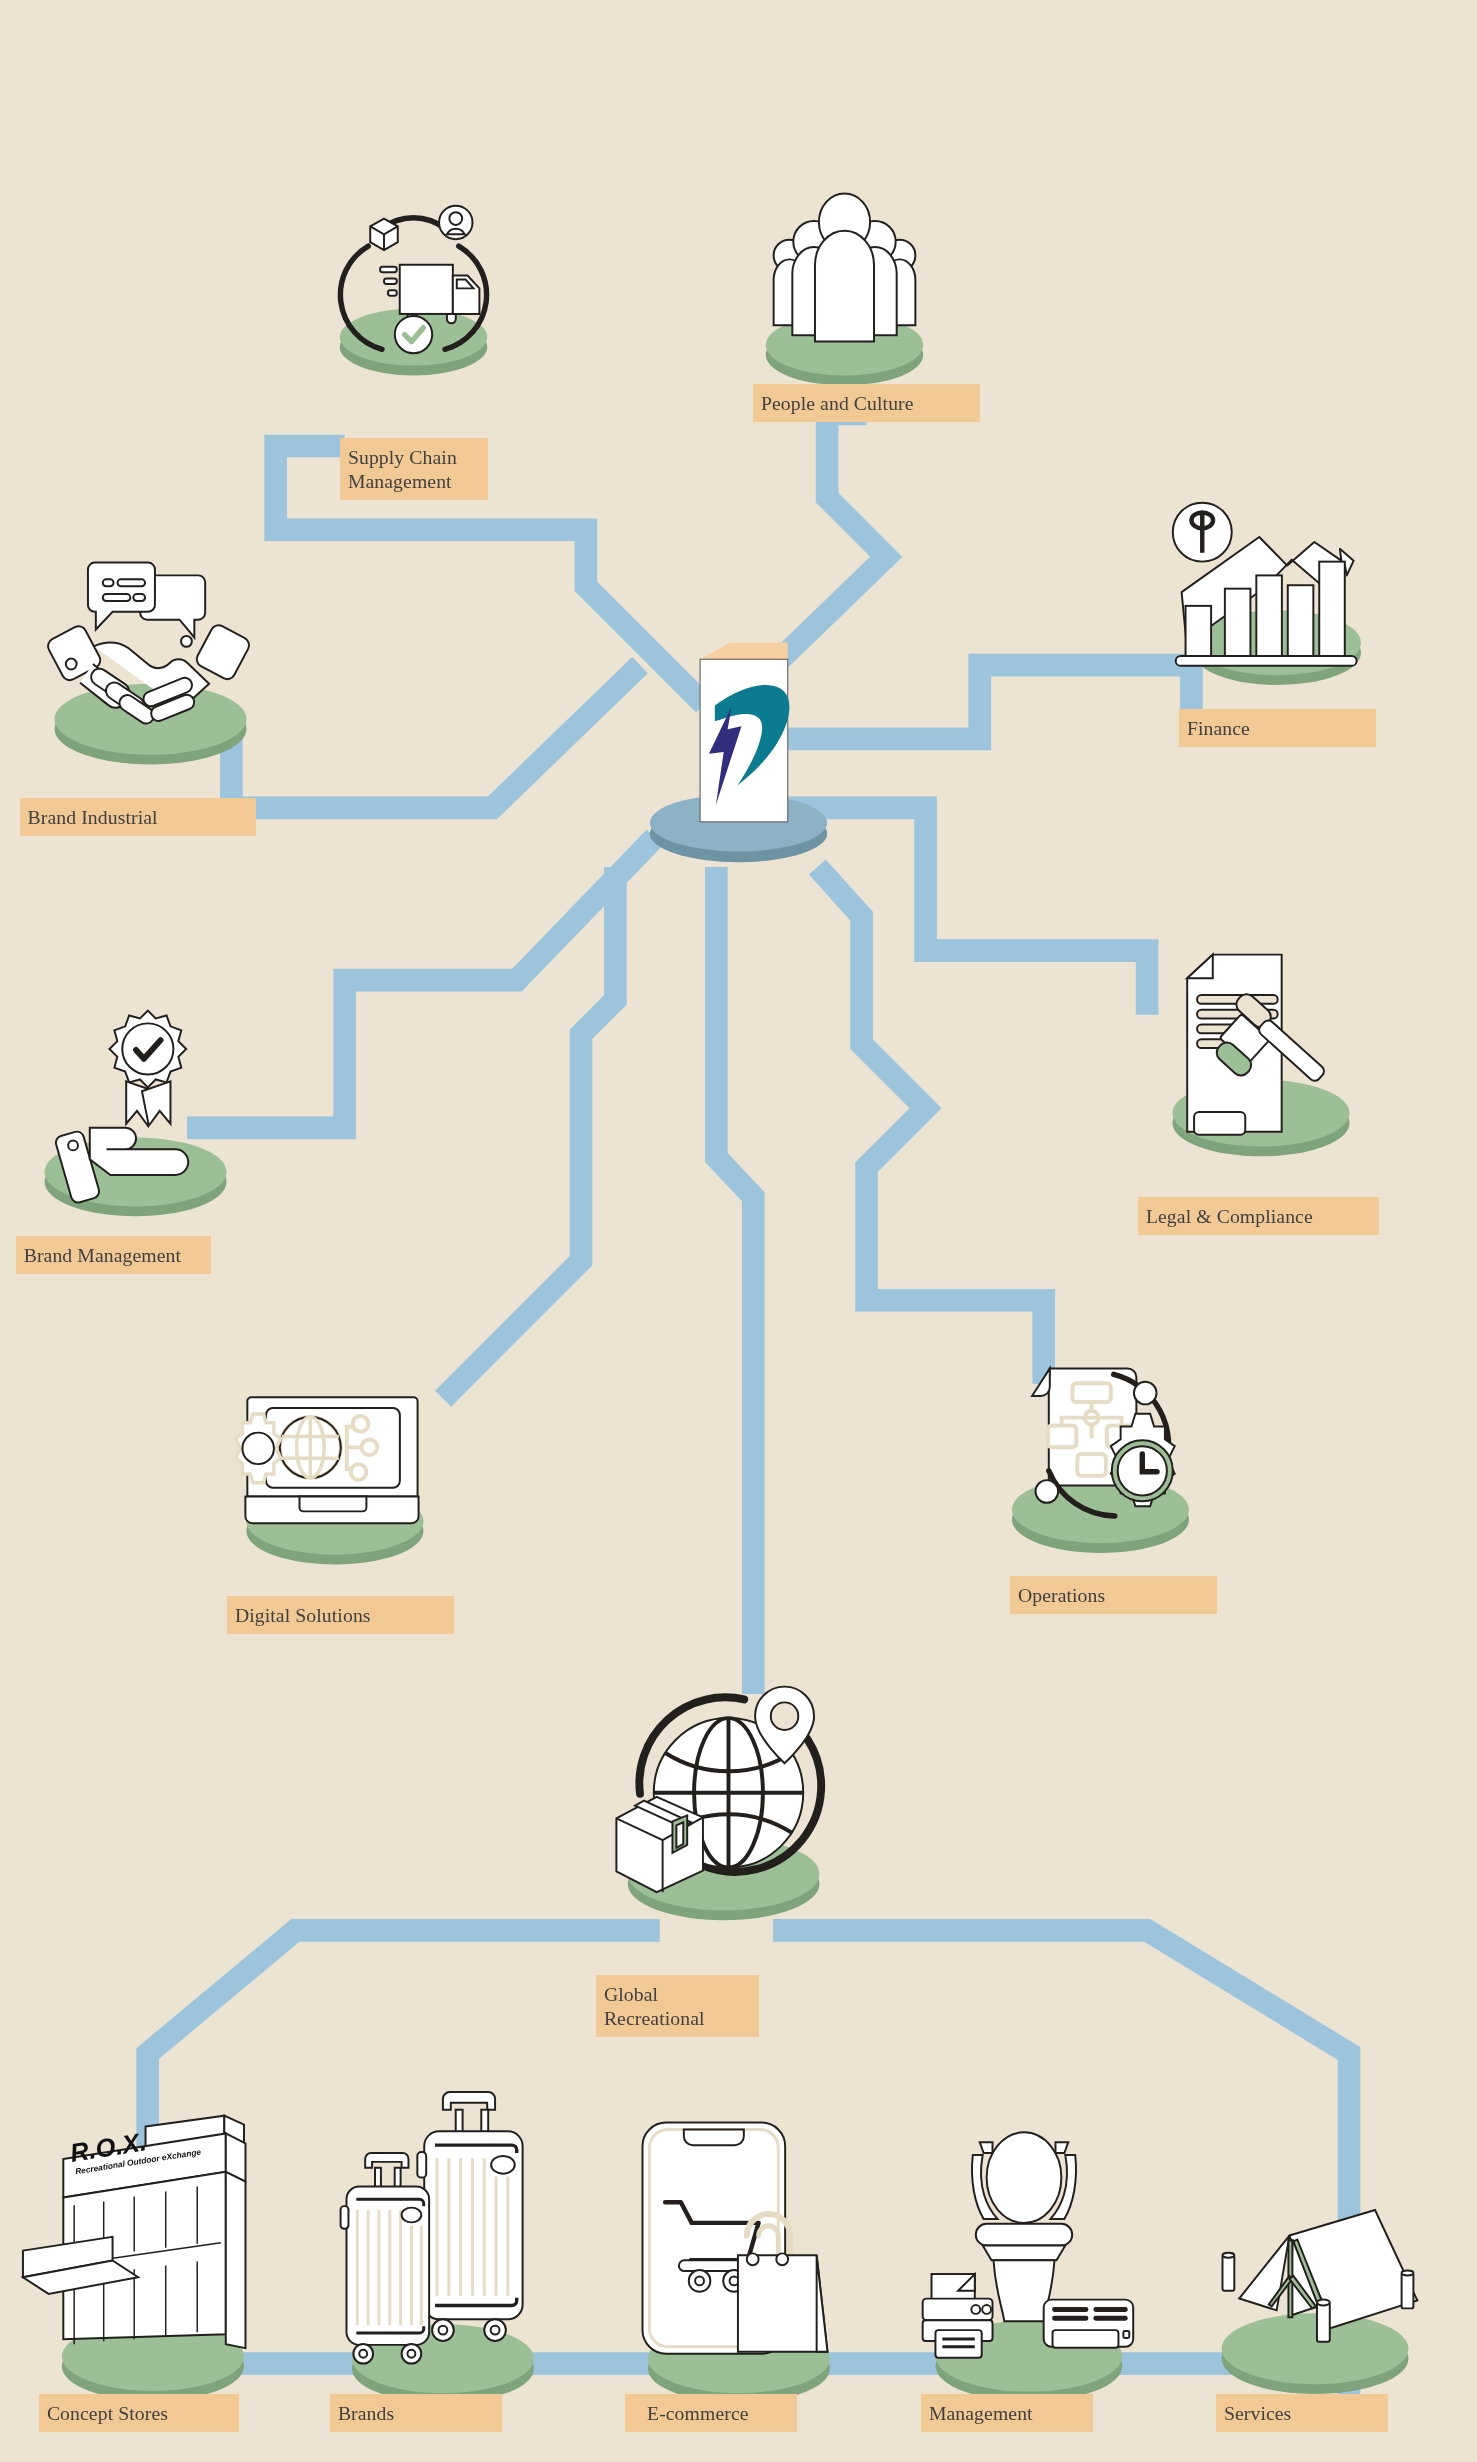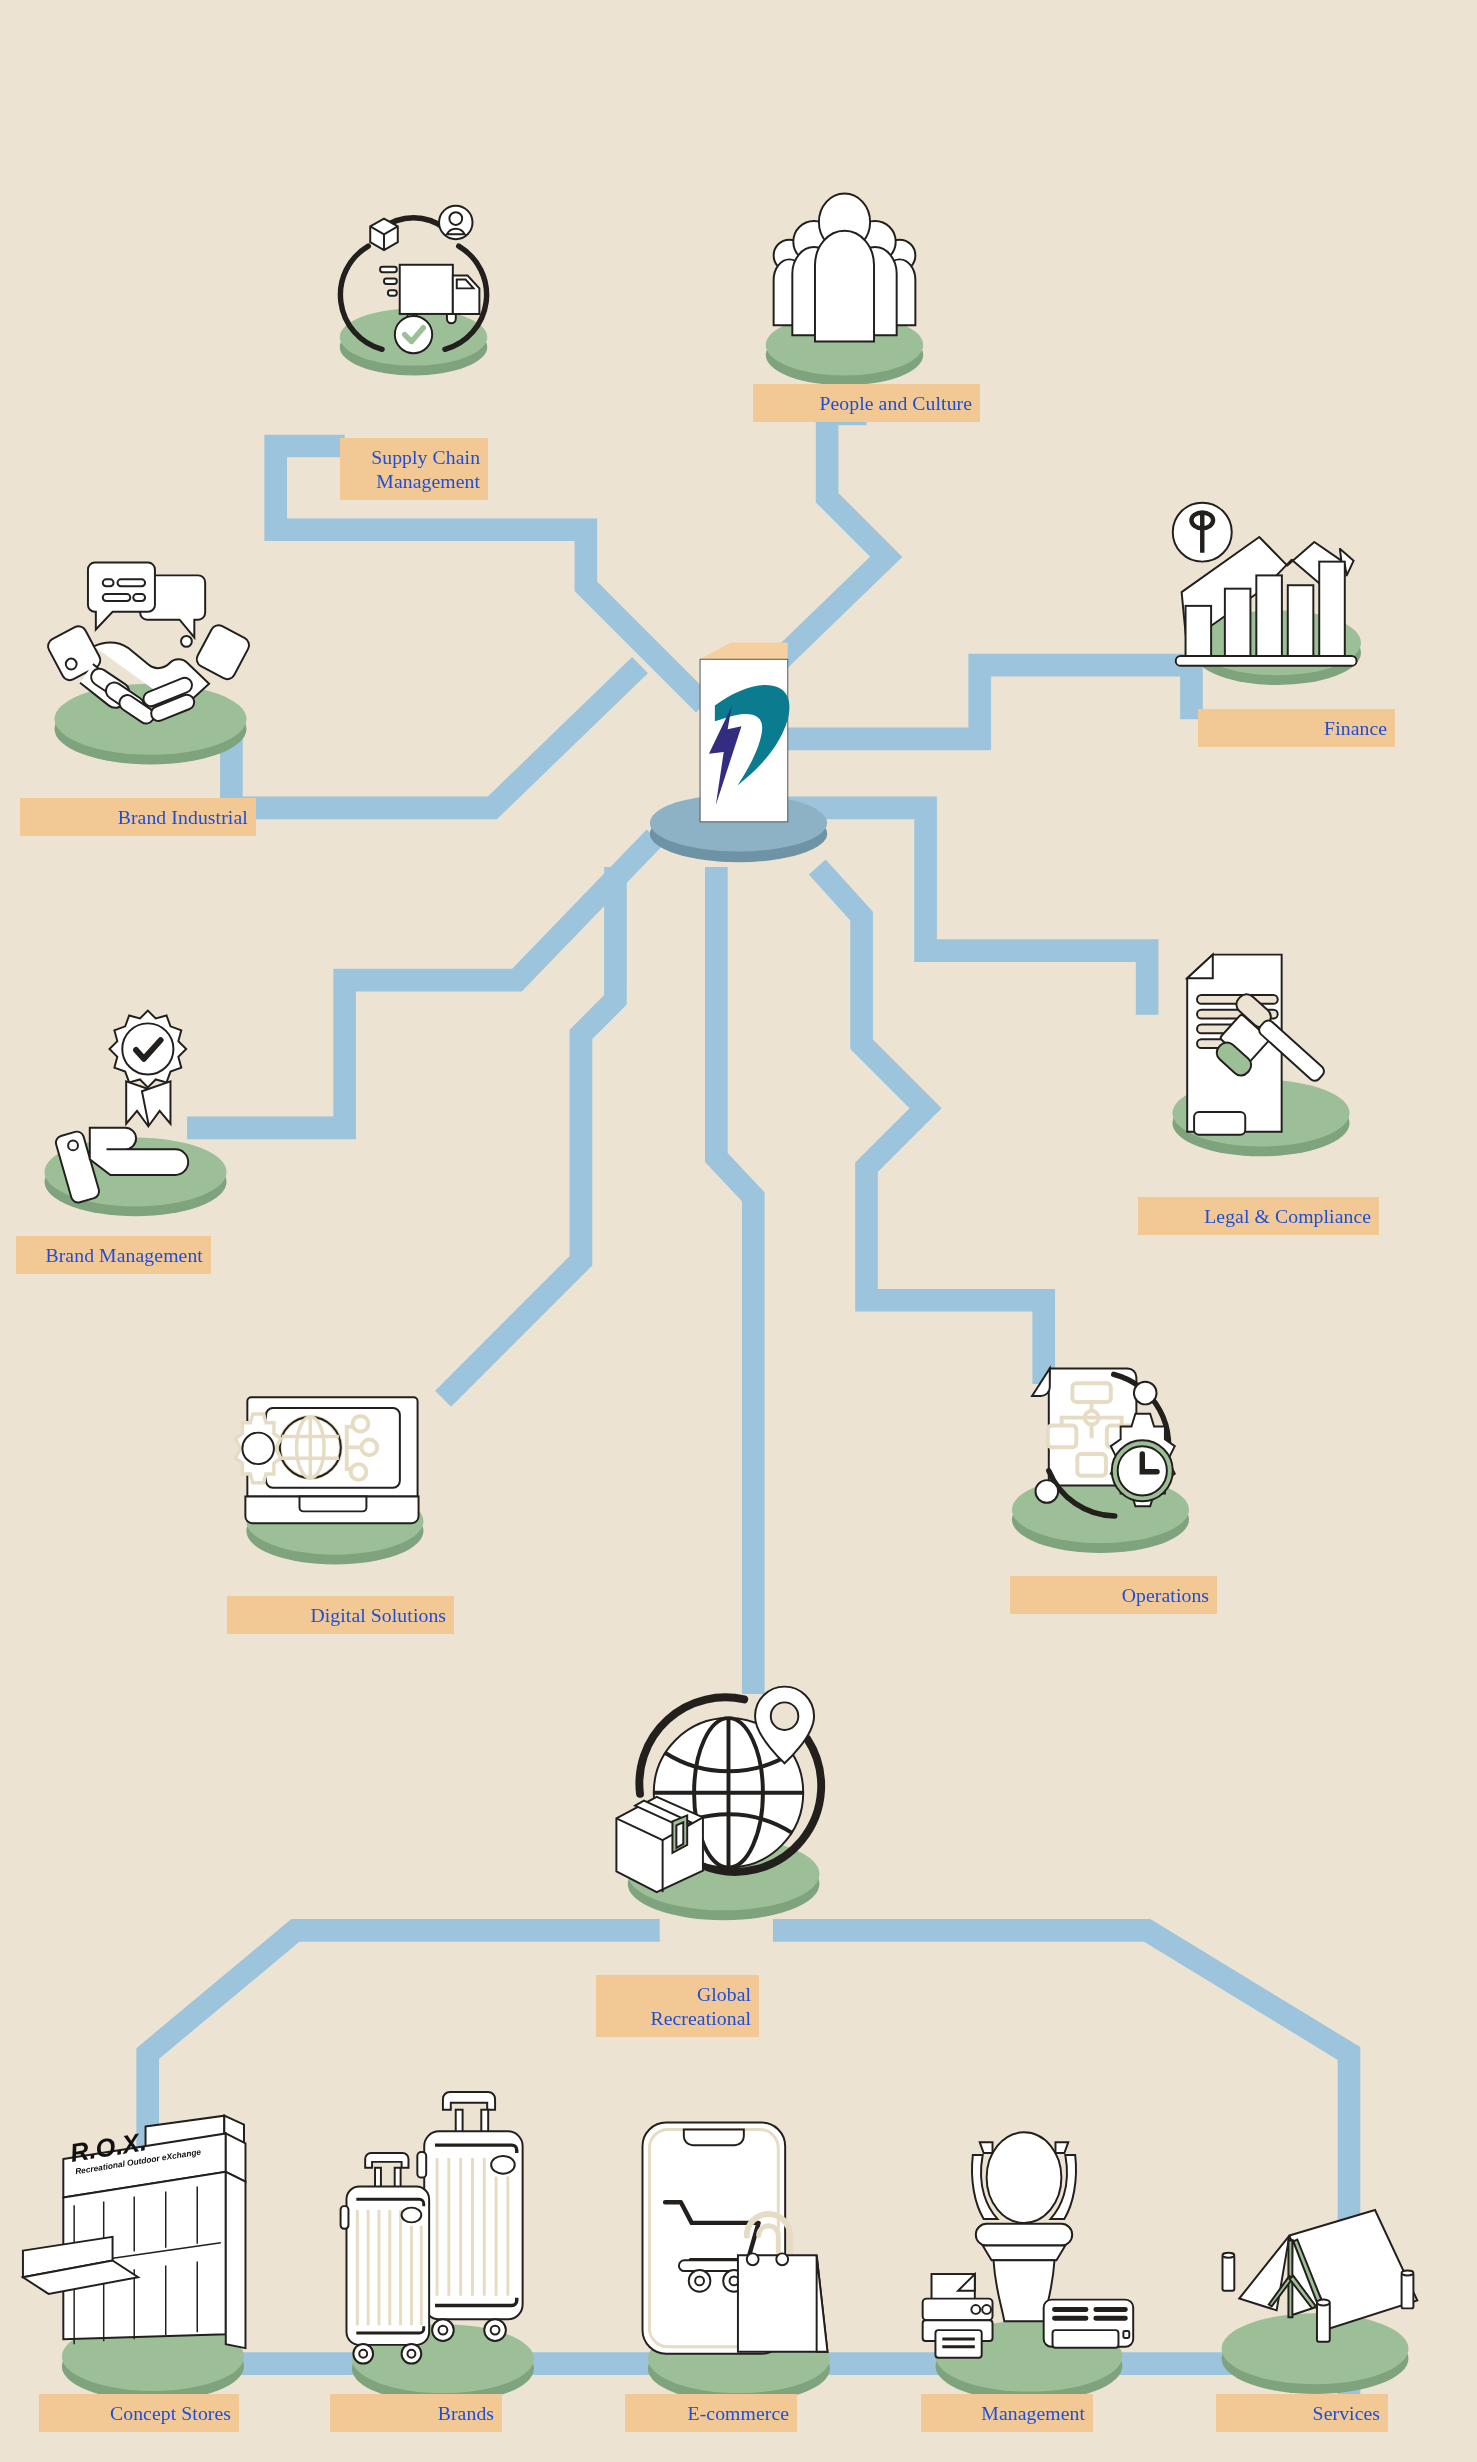--- a/index.html
+++ b/index.html
@@ -9,22 +9,22 @@
     font-family:"Liberation Sans", sans-serif;
     overflow:hidden;
     position:relative;
   }
   #stage{position:absolute;left:0;top:0;width:1477px;height:3044px;}
   svg.layer{position:absolute;left:0;top:0;width:1477px;height:3044px;}
   .node{position:absolute;}
   .label{
     position:absolute;
     background:#f2c994;
-    color:#1d4ed8;
-    text-align:right;
+    color:#404040;
+    text-align:left;
     font-family:"Liberation Serif", serif;
     font-size:19.7px;
     line-height:1.22;
     padding:6.9px 7.9px;
     box-sizing:border-box;
     white-space:pre-line;
     letter-spacing:0.1px;
   }
 </style>
 </head>
@@ -123,21 +123,21 @@
         <path d="M60,222 L218,110 L275,168 L330,120 L385,158 l-3,-24 l28,24 l-14,30 l-4,-22 l-52,38 l-56,-48 l-56,58 l-158,112 z" stroke-linejoin="round"></path>
         <rect x="68" y="250" width="52" height="108"></rect>
         <rect x="148" y="215" width="52" height="143"></rect>
         <rect x="212" y="188" width="52" height="170"></rect>
         <rect x="276" y="208" width="52" height="150"></rect>
         <rect x="340" y="160" width="52" height="198"></rect>
         <rect x="48" y="352" width="368" height="20" rx="10"></rect>
       </g>
     </svg>
   </div>
-  <div class="label" style="left:1179px;top:709px;width:197px;margin-left:19px;">Finance</div>
+  <div class="label" style="left:1179px;top:709px;width:197px;">Finance</div>
 
   <div class="node" style="left:19.7px;top:532px;width:261px;">
     <svg width="261" height="266" viewBox="0 0 530 540">
       <ellipse cx="265" cy="400" rx="195" ry="72" fill="#7fa37d"></ellipse>
       <ellipse cx="265" cy="380" rx="195" ry="72" fill="#9cbf98"></ellipse>
       <g fill="#fff" stroke="#221f1c" stroke-width="4">
         <path d="M258,88 l104,0 a14,14 0 0 1 14,14 l0,62 a14,14 0 0 1 -14,14 l-8,0 l0,36 l-30,-36 l-66,0 a14,14 0 0 1 -14,-14 l0,-62 a14,14 0 0 1 14,-14 z"></path>
         <path d="M152,62 l108,0 a14,14 0 0 1 14,14 l0,72 a14,14 0 0 1 -14,14 l-72,0 l-34,36 l0,-36 l-2,0 a14,14 0 0 1 -14,-14 l0,-72 a14,14 0 0 1 14,-14 z"></path>
         <rect x="168" y="96" width="22" height="14" rx="7"></rect>
         <rect x="198" y="96" width="56" height="14" rx="7"></rect>

